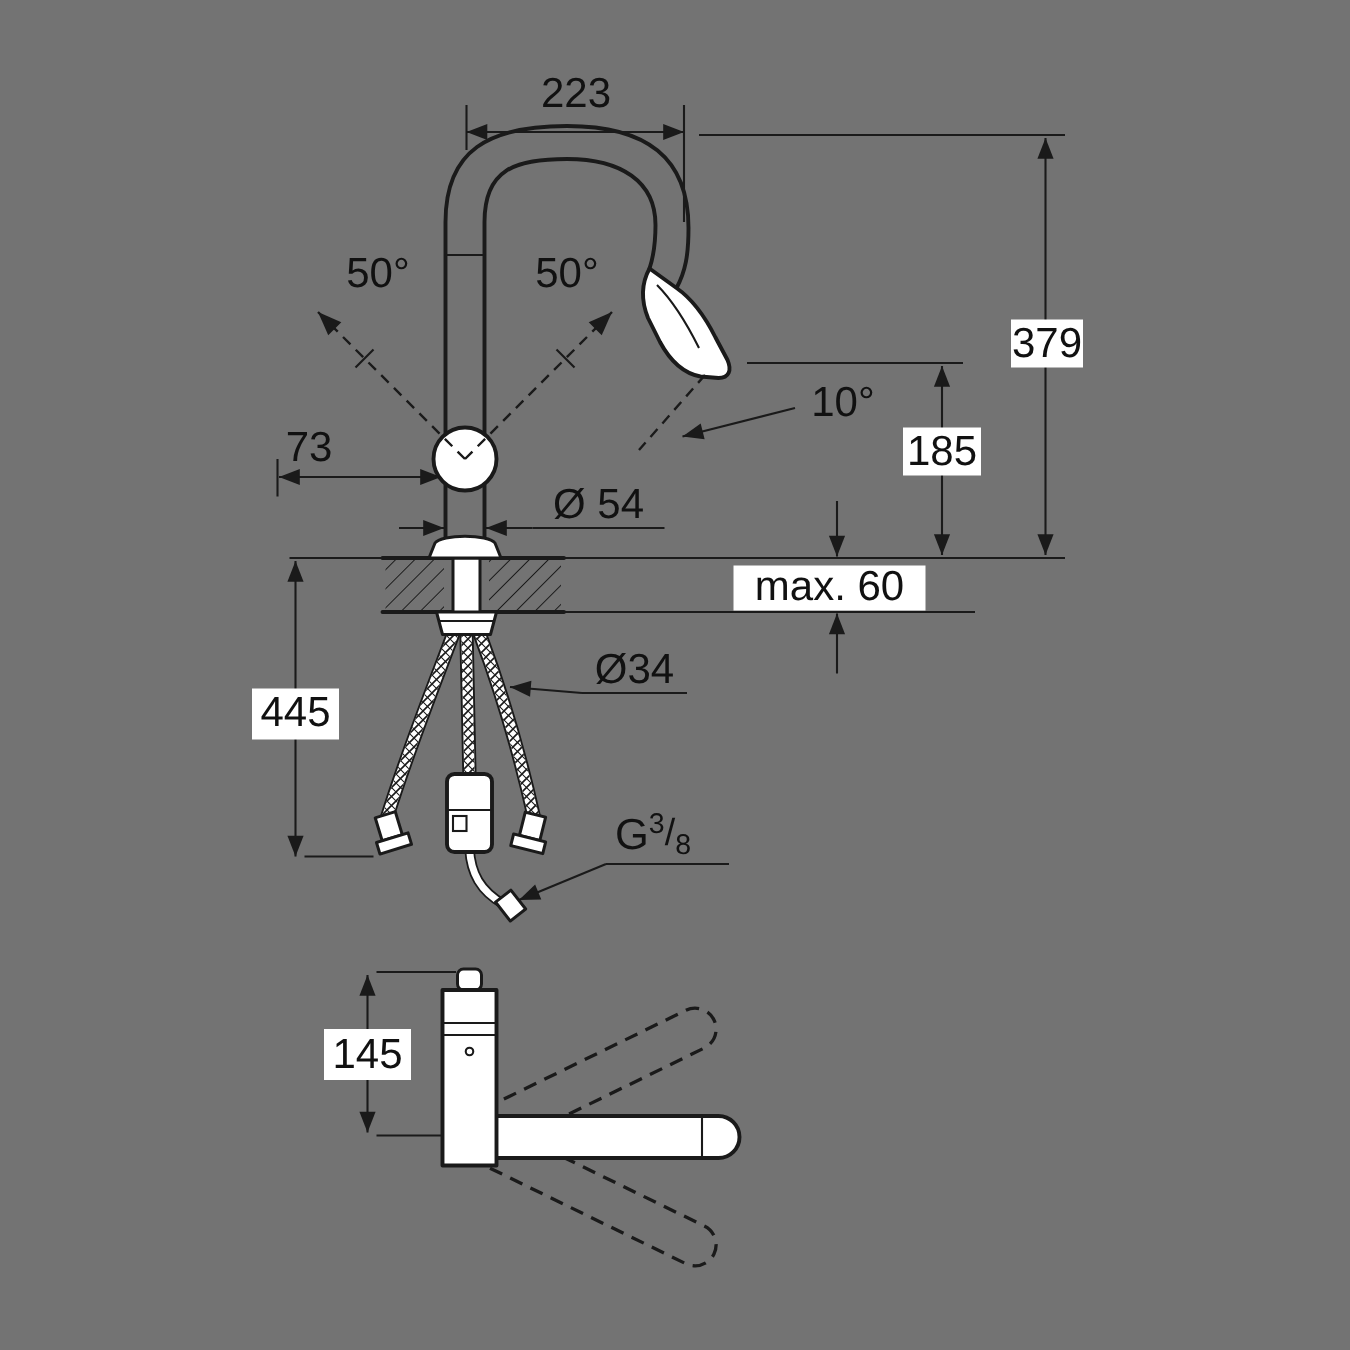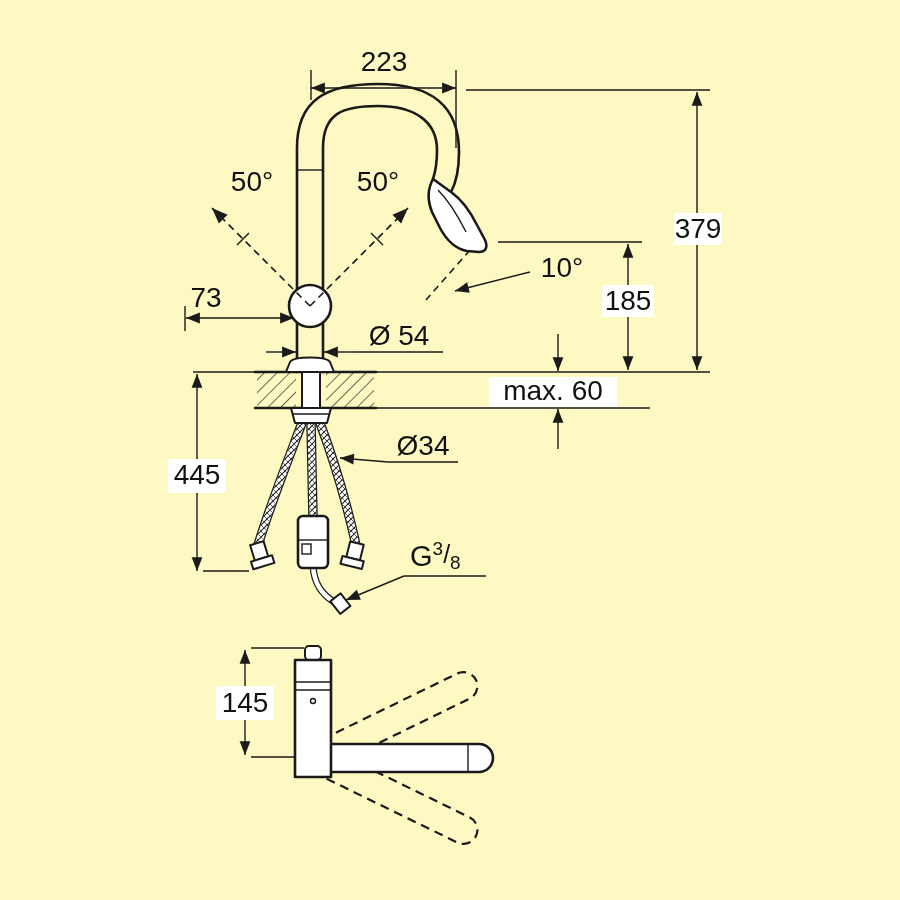--- a/index.html
+++ b/index.html
@@ -1,16 +1,16 @@
 <!DOCTYPE html>
 <html><head>
 <meta charset="utf-8">
 <style>
   html,body{margin:0;padding:0;background:#fff;}
-  .stage{width:900px;height:900px;background:#fef9c3;position:relative;overflow:hidden;}
+  .stage{width:900px;height:900px;background:#737373;position:relative;overflow:hidden;}
   svg{display:block;}
   .s3{stroke:#1a1a1a;stroke-width:2.6;fill:none;stroke-linecap:round;stroke-linejoin:round;}
   .s3w{stroke:#1a1a1a;stroke-width:2.6;fill:#fff;stroke-linecap:round;stroke-linejoin:round;}
   .s2{stroke:#1a1a1a;stroke-width:2;fill:#fff;stroke-linejoin:round;}
   .thin{stroke:#1a1a1a;stroke-width:1.4;fill:none;}
   .dim{stroke:#1a1a1a;stroke-width:1.4;fill:none;}
   .dash{stroke:#1a1a1a;stroke-width:1.6;fill:none;stroke-dasharray:7 5;}
   .dash2{stroke:#1a1a1a;stroke-width:2.2;fill:none;stroke-dasharray:9 6;stroke-linejoin:round;}
   .hoseEdge{stroke:#1a1a1a;stroke-width:9.5;fill:none;stroke-linecap:round;}
   .hoseFill{stroke:#fff;stroke-width:7;fill:none;stroke-linecap:round;}

